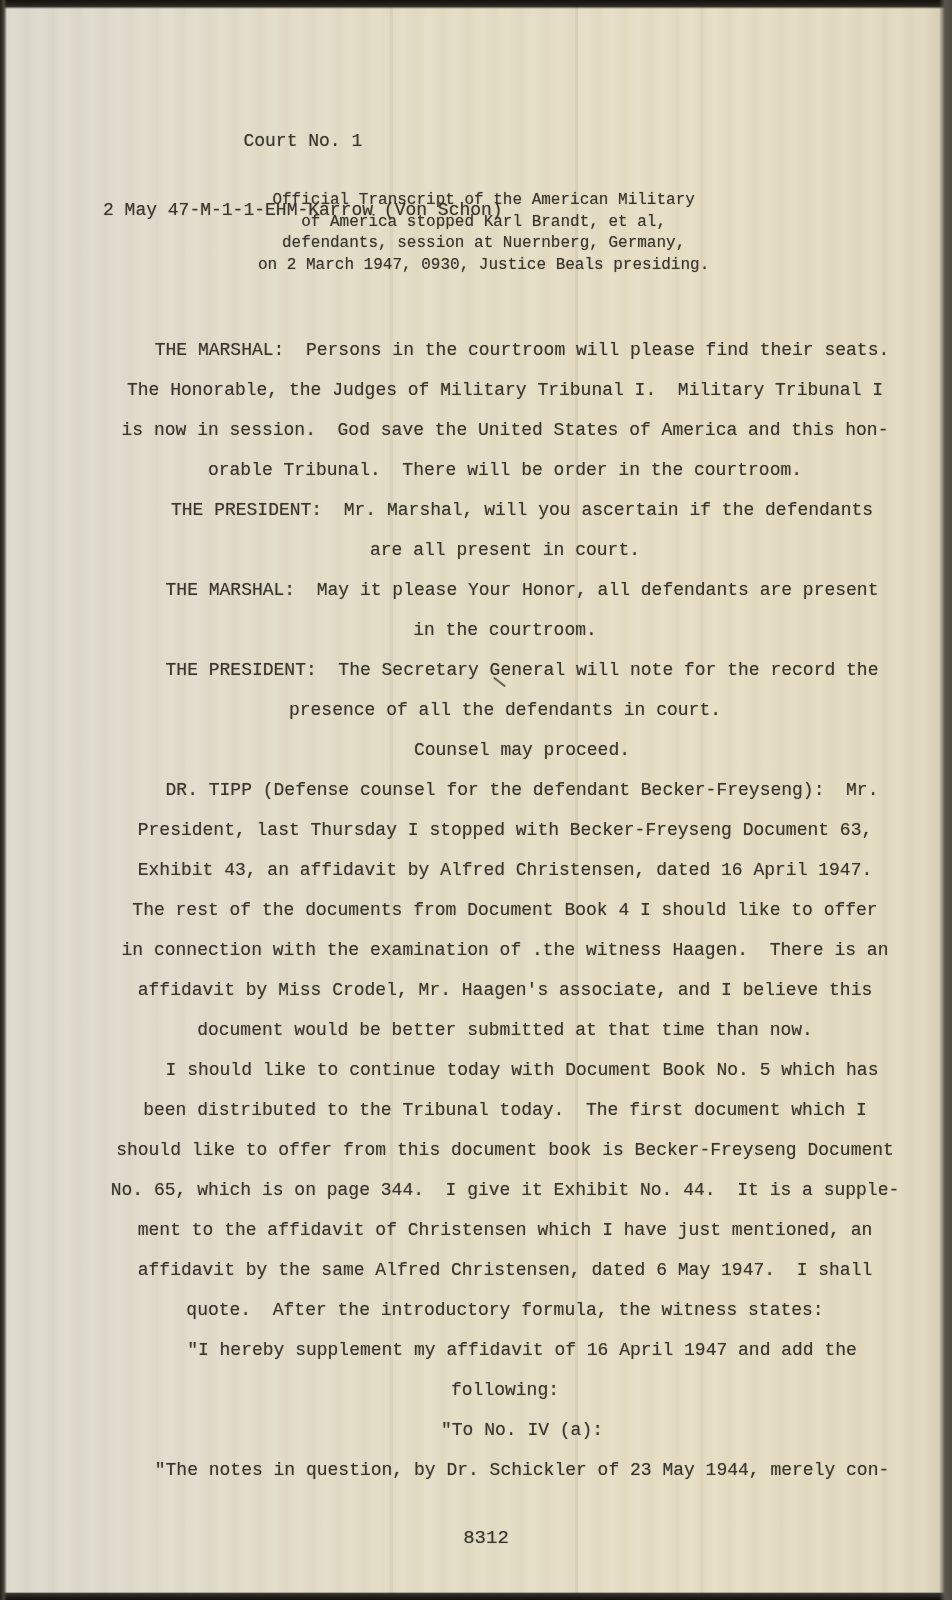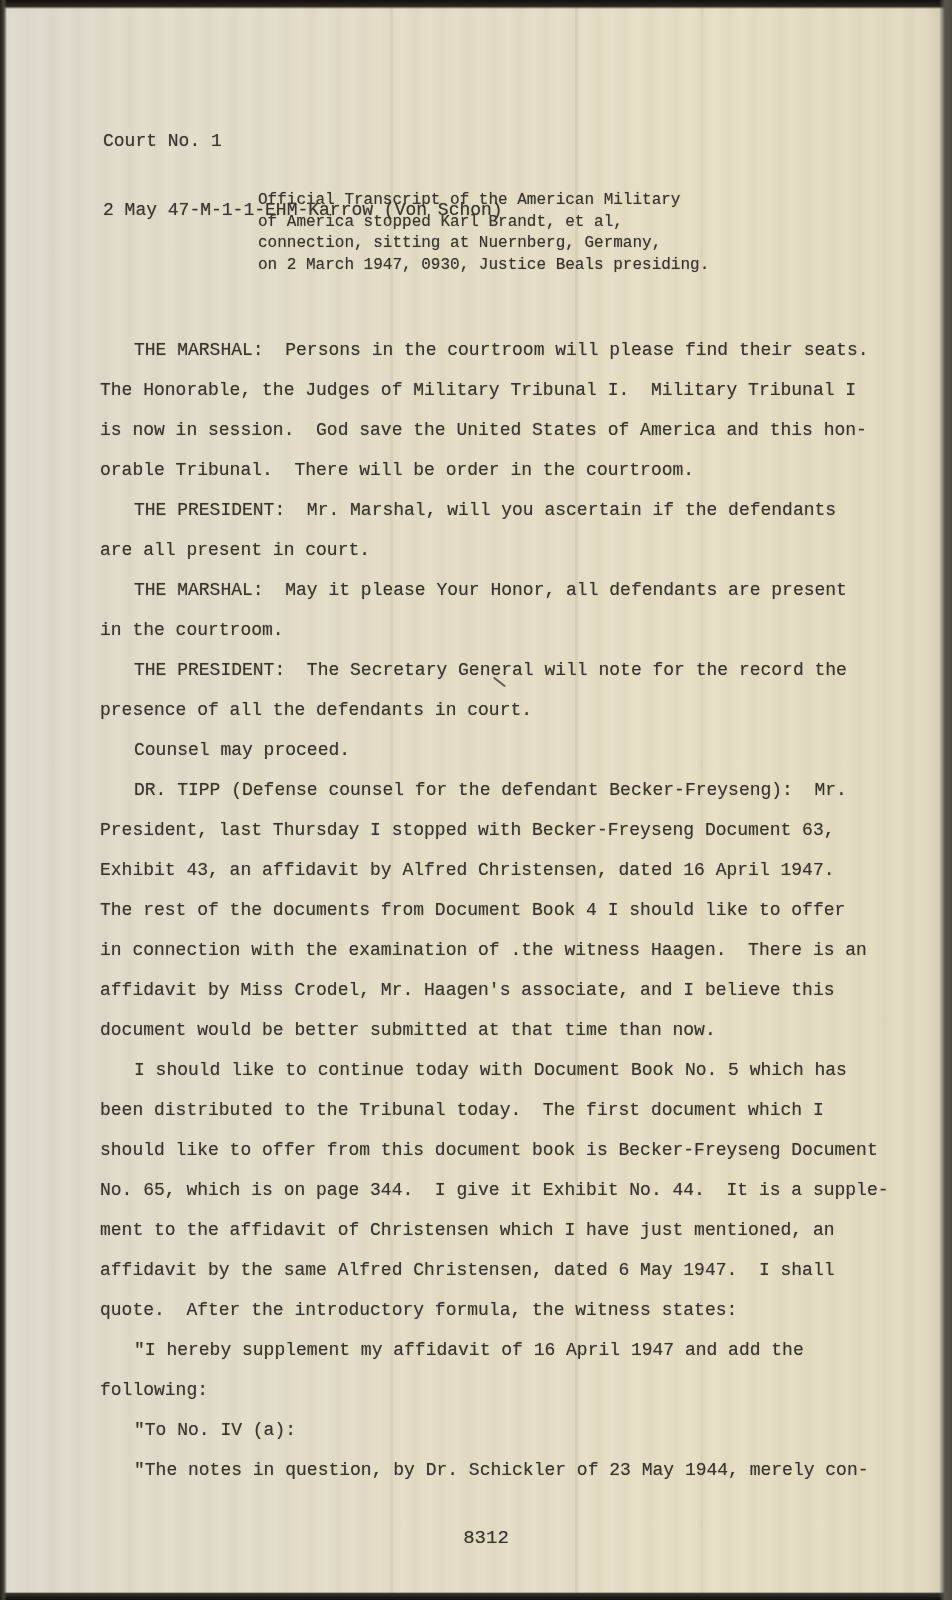--- a/index.html
+++ b/index.html
@@ -32,20 +32,21 @@
                  background: linear-gradient(0deg, #100e0b 0%, #33302a 80%, rgba(40,36,30,0) 100%); }
   .edge-left   { position: absolute; left: 0; top: 0; bottom: 0; width: 7px;
                  background: linear-gradient(90deg, #221f19 0%, #4a453a 55%, rgba(70,64,52,0) 100%); }
   .edge-right  { position: absolute; right: 0; top: 0; bottom: 0; width: 13px;
                  background: linear-gradient(270deg, #4e4b44 0%, #5a564d 55%, rgba(90,85,72,0) 100%); }
 
   .ink {
     color: #3a362d;
     text-shadow: 0 0 1px rgba(58,54,45,0.55);
     white-space: pre;
+    text-align: center;
   }
   .header-block {
     position: absolute; left: 103px; top: 84px;
     font-size: 18px; line-height: 23px;
   }
   .caption-block {
     position: absolute; left: 258px; top: 190px;
     font-size: 16px; line-height: 21.5px;
   }
   .body-block {
@@ -73,21 +74,21 @@
   <div class="paper"></div>
   <div class="streak" style="left:575px"></div>
   <div class="streak" style="left:390px; opacity:.6"></div>
   <div class="streak" style="left:700px; opacity:.5"></div>
 
   <div class="header-block ink">
     <div>Court No. 1</div>
     <div>2 May 47-M-1-1-EHM-Karrow (Von Schon)</div>
   </div>
 
-  <div class="caption-block ink"><div>Official Transcript of the American Military</div><div>of America stopped Karl Brandt, et al,</div><div>connection, sitting at Nuernberg, Germany,</div><div>on 2 March 1947, 0930, Justice Beals presiding.</div></div>
+  <div class="caption-block ink"><div>Official Transcript of the American Military</div><div>of America stopped Karl Brandt, et al,</div><div>defendants, session at Nuernberg, Germany,</div><div>on 2 March 1947, 0930, Justice Beals presiding.</div></div>
 
   <div class="body-block ink"><div class="bline indent">THE MARSHAL:  Persons in the courtroom will please find their seats.</div><div class="bline">The Honorable, the Judges of Military Tribunal I.  Military Tribunal I</div><div class="bline">is now in session.  God save the United States of America and this hon-</div><div class="bline">orable Tribunal.  There will be order in the courtroom.</div><div class="bline indent">THE PRESIDENT:  Mr. Marshal, will you ascertain if the defendants</div><div class="bline">are all present in court.</div><div class="bline indent">THE MARSHAL:  May it please Your Honor, all defendants are present</div><div class="bline">in the courtroom.</div><div class="bline indent">THE PRESIDENT:  The Secretary General will note for the record the</div><div class="bline">presence of all the defendants in court.</div><div class="bline indent">Counsel may proceed.</div><div class="bline indent">DR. TIPP (Defense counsel for the defendant Becker-Freyseng):  Mr.</div><div class="bline">President, last Thursday I stopped with Becker-Freyseng Document 63,</div><div class="bline">Exhibit 43, an affidavit by Alfred Christensen, dated 16 April 1947.</div><div class="bline">The rest of the documents from Document Book 4 I should like to offer</div><div class="bline">in connection with the examination of .the witness Haagen.  There is an</div><div class="bline">affidavit by Miss Crodel, Mr. Haagen's associate, and I believe this</div><div class="bline">document would be better submitted at that time than now.</div><div class="bline indent">I should like to continue today with Document Book No. 5 which has</div><div class="bline">been distributed to the Tribunal today.  The first document which I</div><div class="bline">should like to offer from this document book is Becker-Freyseng Document</div><div class="bline">No. 65, which is on page 344.  I give it Exhibit No. 44.  It is a supple-</div><div class="bline">ment to the affidavit of Christensen which I have just mentioned, an</div><div class="bline">affidavit by the same Alfred Christensen, dated 6 May 1947.  I shall</div><div class="bline">quote.  After the introductory formula, the witness states:</div><div class="bline indent">"I hereby supplement my affidavit of 16 April 1947 and add the</div><div class="bline">following:</div><div class="bline indent">"To No. IV (a):</div><div class="bline indent">"The notes in question, by Dr. Schickler of 23 May 1944, merely con-</div></div>
 
   <div class="pencil-mark"></div>
 
   <div class="page-number ink">8312</div>
 
   <div class="edge-top"></div>
   <div class="edge-bottom"></div>
   <div class="edge-left"></div>

